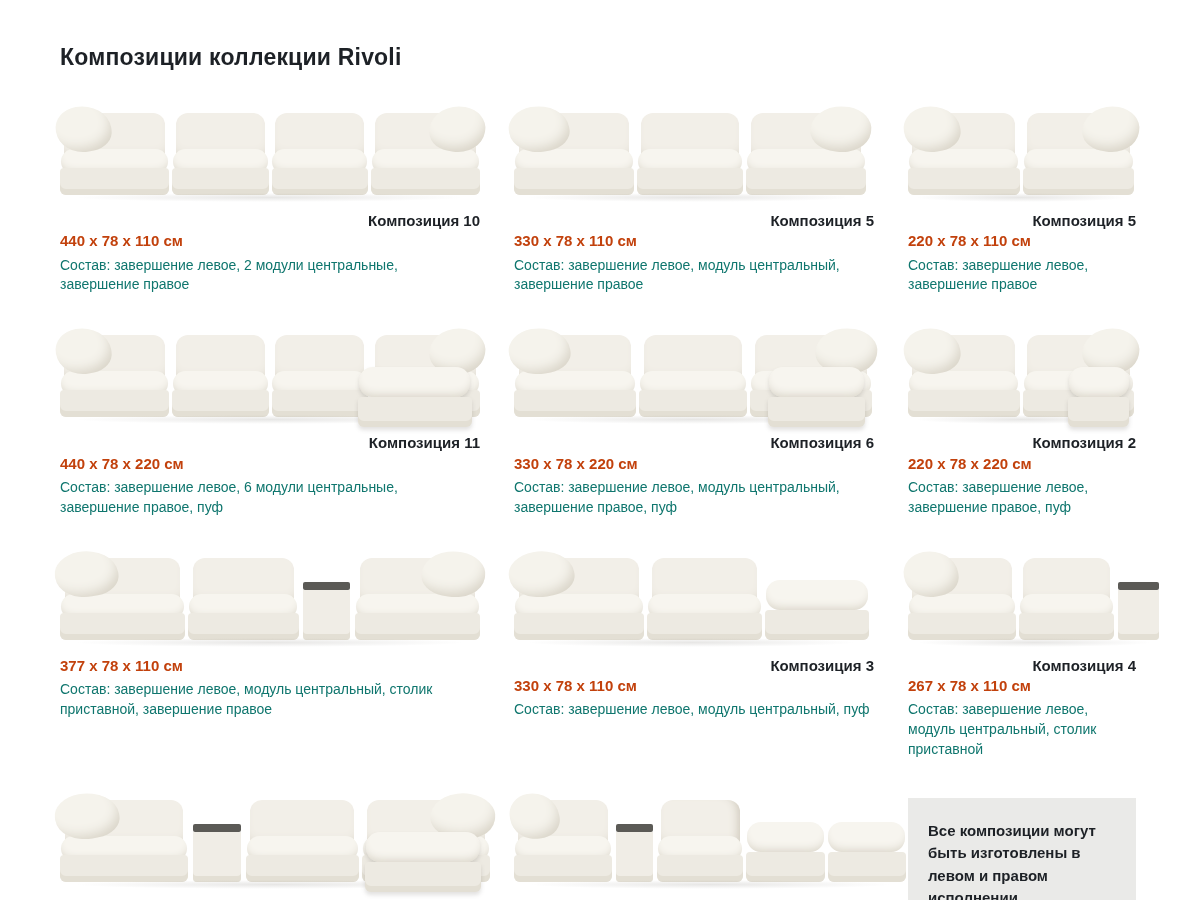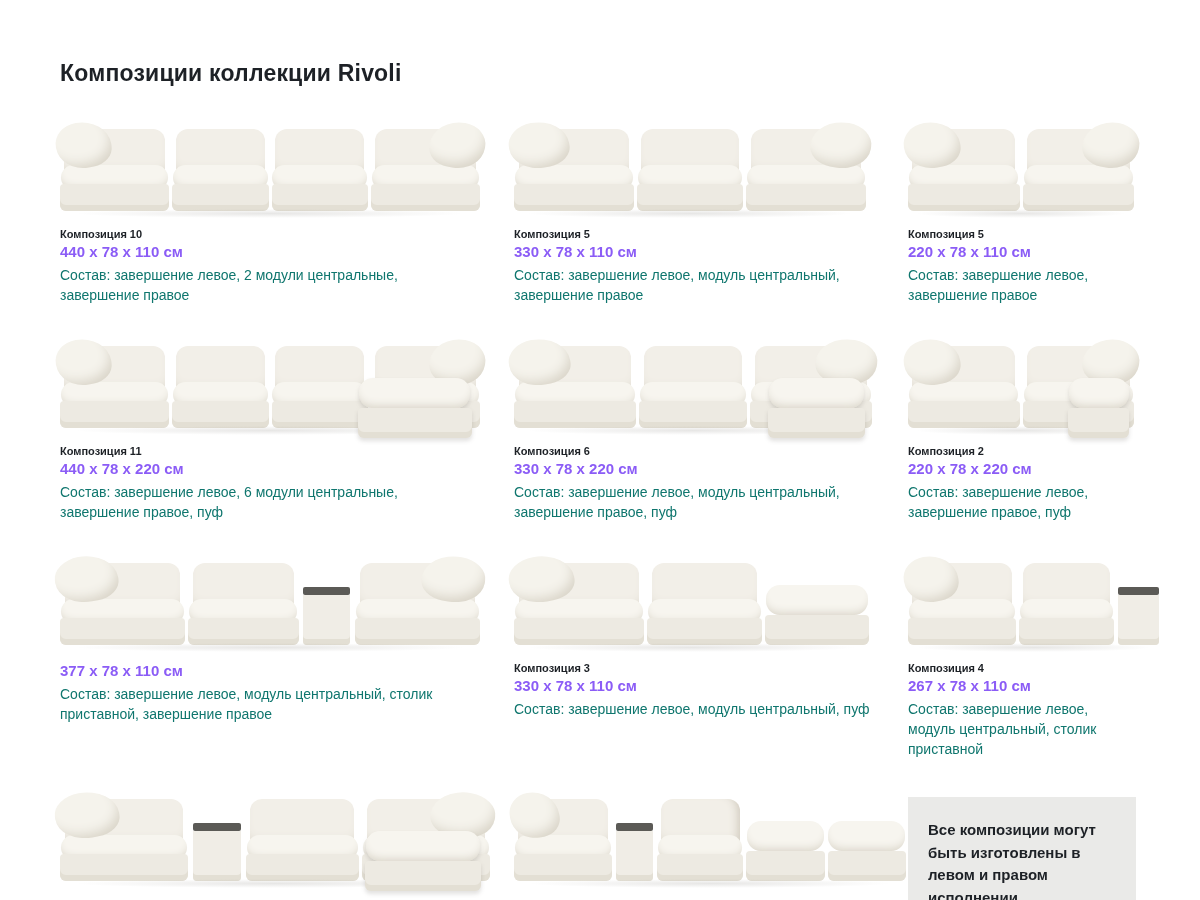--- a/index.html
+++ b/index.html
@@ -1,25 +1,25 @@
 <!DOCTYPE html>
 <html><head>
 <meta charset="utf-8">
 <style>
   * { margin:0; padding:0; box-sizing:border-box; }
   html,body { width:1200px; height:900px; background:#ffffff; overflow:hidden;
     font-family:"Liberation Sans", sans-serif; color:#22262a; }
   .page { padding:44px 0 0 60px; }
-  h1[data-name="page-title"] { font-size:23px; font-weight:600; letter-spacing:.2px; color:#1d2126;margin-top:16px; }
+  h1[data-name="page-title"] { font-size:23px; font-weight:600; letter-spacing:.2px; color:#1d2126; }
   .grid { margin-top:26px; display:grid; grid-template-columns:420px 360px 228px;
     column-gap:34px; row-gap:24px; }
   .card { }
   .img-box { height:102px; position:relative; margin-bottom:12px; }
-  .card-name { font-size:11px; font-weight:700; line-height:1.35; color:#1d2126; }
-  .card-dims { font-size:15px; font-weight:700; line-height:1.35; color:#8b5cf6; margin-bottom:4px; }
+  .card-name { font-size:15px; font-weight:700; line-height:1.35; color:#1d2126;text-align:right; }
+  .card-dims { font-size:15px; font-weight:700; line-height:1.35; color:#c2410c; margin-bottom:4px; }
   .card-comp { font-size:14px; line-height:1.42; color:#0f766e; }
 
   
   .sofa { position:absolute; bottom:4px; left:0; display:flex; align-items:flex-end; gap:3px; }
   .sofa::after { content:''; position:absolute; left:3%; right:3%; bottom:-7px; height:9px;
     background:radial-gradient(ellipse at center, rgba(60,55,45,.12), rgba(60,55,45,0) 70%); }
   .mod { position:relative; flex:1 1 0; }
   .mod.end-left, .mod.end-right { flex-grow:1.25; height:82px; }
   .mod.center, .mod.corner { flex-grow:1.1; height:82px; }
   .mod.table, .mod.table-end { flex-grow:.5; height:58px; }

